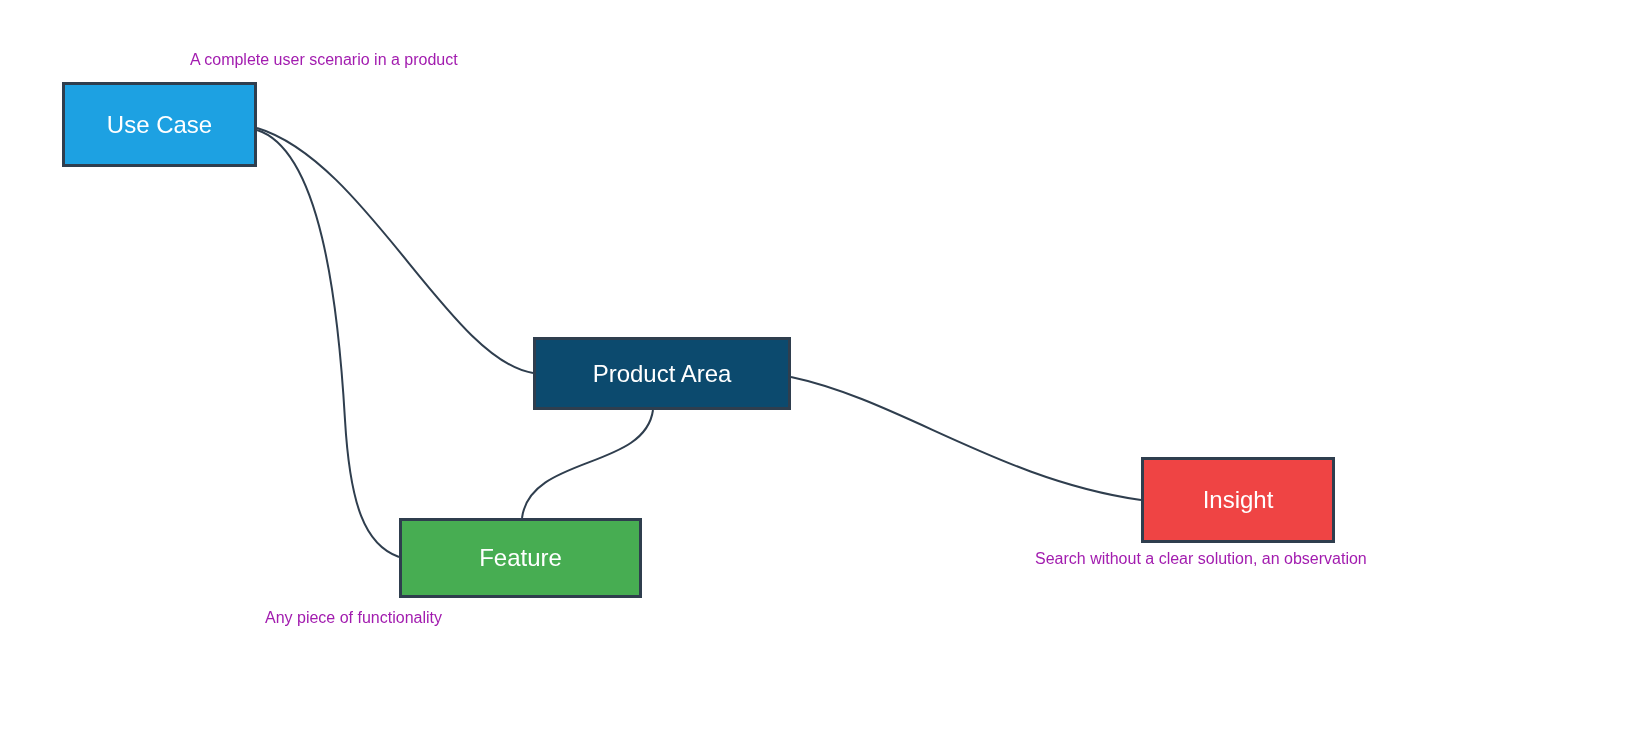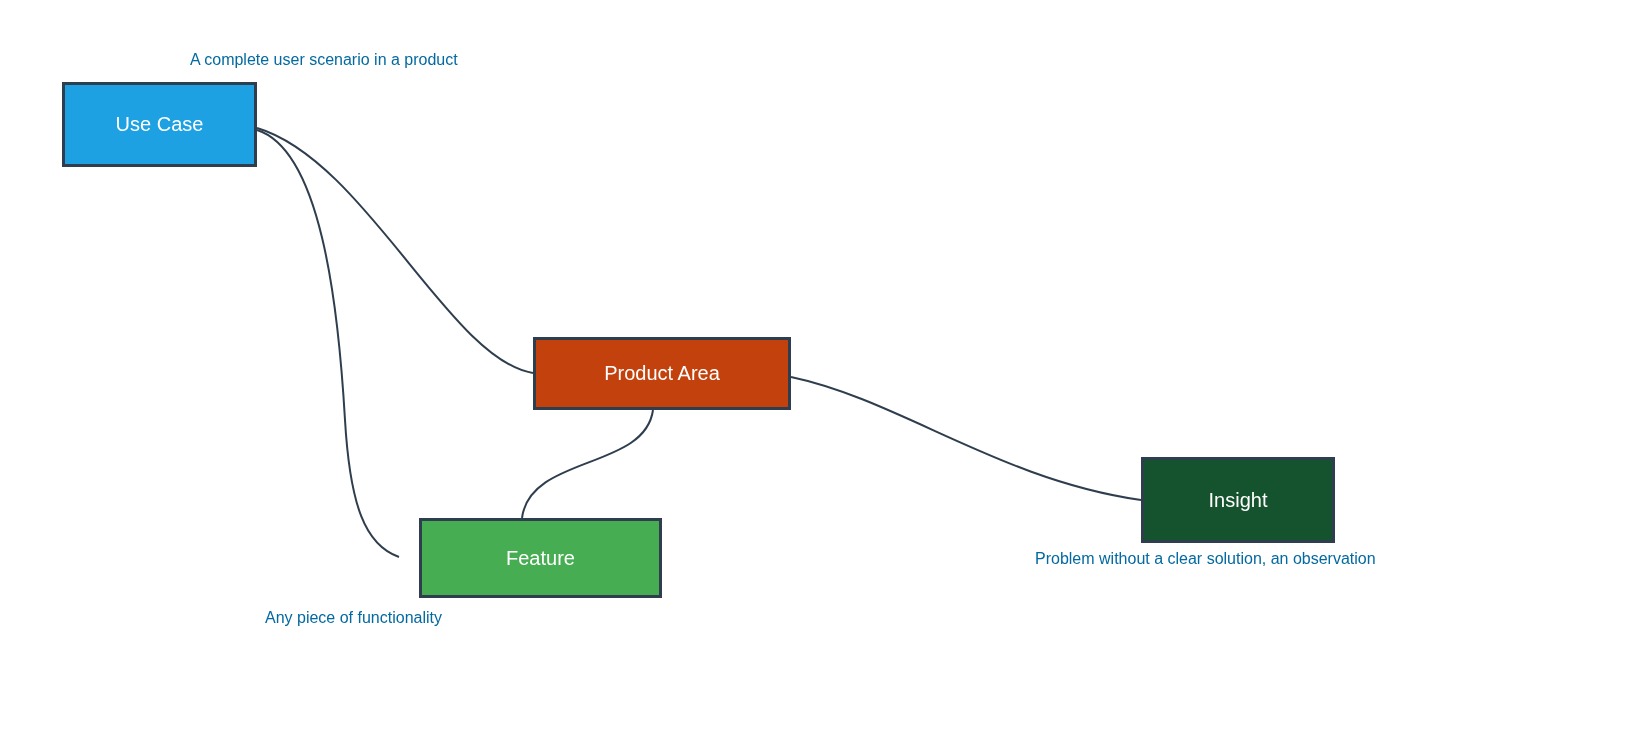--- a/index.html
+++ b/index.html
@@ -30,30 +30,30 @@
     position: absolute;
     box-sizing: border-box;
     border: 3px solid #2F3E4E;
     display: flex;
     align-items: center;
     justify-content: center;
     cursor: pointer;
   }
   .node-label {
     color: #ffffff;
-    font-size: 20px;
+    font-size: 24px;
     white-space: nowrap;
   }
   .node-use-case   { left: 62px;   top: 82px;  width: 195px; height: 85px; }
   .node-product-area { left: 533px; top: 337px; width: 258px; height: 73px; }
-  .node-feature    { left: 399px;  top: 518px; width: 243px; height: 80px; margin-left: 20px; }
+  .node-feature    { left: 399px;  top: 518px; width: 243px; height: 80px; }
   .node-insight    { left: 1141px; top: 457px; width: 194px; height: 86px; }
   .caption {
     position: absolute;
-    color: #0369a1;
+    color: #a21caf;
     font-size: 16px;
     line-height: 19px;
     white-space: nowrap;
   }
   .caption-use-case     { left: 190px;  top: 50px;  }
   .caption-product-area { left: 585px;  top: 309px; }
   .caption-feature      { left: 265px;  top: 608px; text-align: right; }
   .caption-insight      { left: 1035px; top: 549px; }
 </style>
 </head>
@@ -66,31 +66,31 @@
     <path d="M 257,130 C 320,150 338,300 345,420 C 350,505 365,545 399,557" style="stroke: rgb(47, 62, 78);"></path>
     <path d="M 653,410 C 645,470 530,455 522,518" style="stroke: rgb(47, 62, 78);"></path>
     <path d="M 791,377 C 900,400 1000,480 1141,500" style="stroke: rgb(47, 62, 78);"></path>
   </svg>
 
   <div class="caption caption-use-case">A complete user scenario in a product</div>
 
 
   <div class="caption caption-feature">Any piece of functionality</div>
 
-  <div class="caption caption-insight">Problem without a clear solution, an observation</div>
+  <div class="caption caption-insight">Search without a clear solution, an observation</div>
 
   <div class="node node-use-case" style="background-color: rgb(29, 161, 226);">
     <span class="node-label">Use Case</span>
   </div>
 
-  <div class="node node-product-area" style="background-color: #c2410c;">
+  <div class="node node-product-area" style="background-color: #0c4a6e;">
     <span class="node-label">Product Area</span>
   </div>
 
   <div class="node node-feature" style="background-color: rgb(71, 173, 82);">
     <span class="node-label">Feature</span>
   </div>
 
-  <div class="node node-insight" style="background-color: #14532d;">
+  <div class="node node-insight" style="background-color: #ef4444;">
     <span class="node-label">Insight</span>
   </div>
 
 </div>
 
 </body></html>

